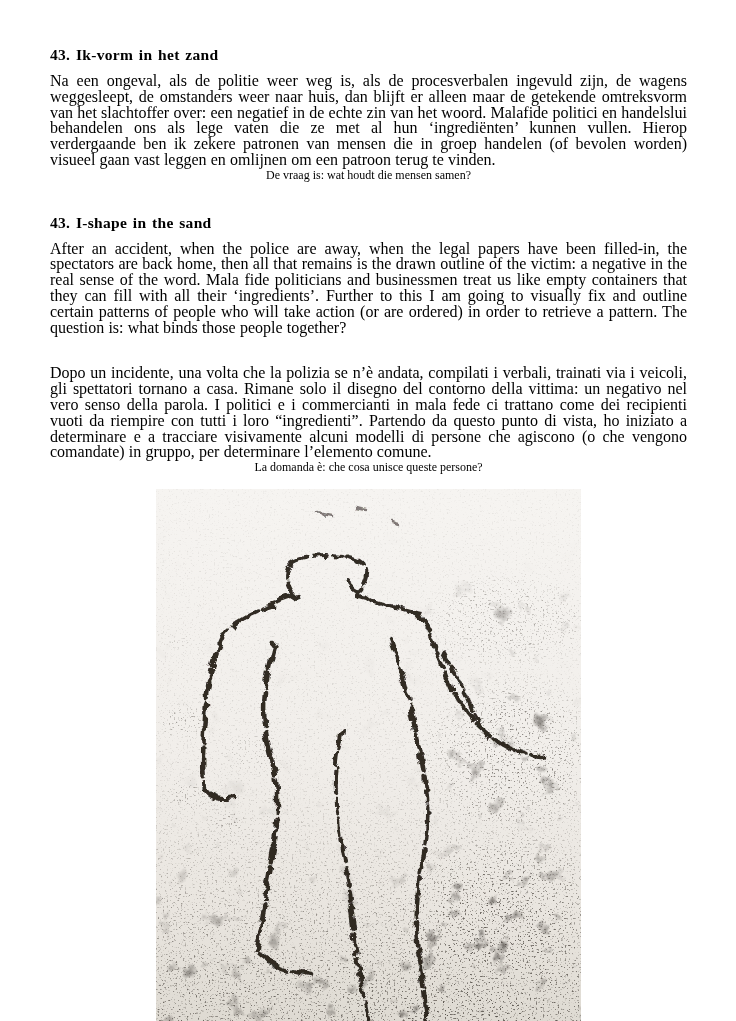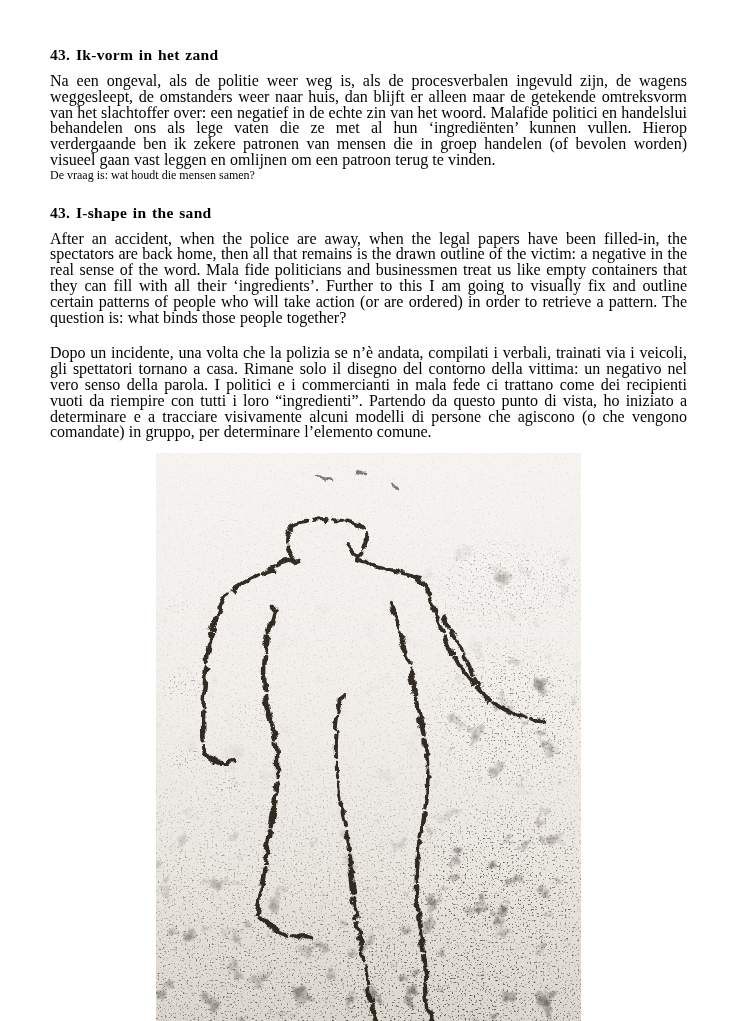--- a/index.html
+++ b/index.html
@@ -13,41 +13,41 @@
     font-family: "Liberation Serif", serif;
     color: #000000;
     overflow: hidden;
   }
   .content {
     box-sizing: border-box;
     width: 736px;
     padding: 46px 49px 0 50px;
   }
   .sec { margin: 0; }
-  .sec + .sec { margin-top: 20px; }
+  .sec + .sec { margin-top: 30px; }
   .sec-heading {
     font-size: 15.5px;
     line-height: 18px;
     font-weight: bold;
     letter-spacing: 0.3px;
     word-spacing: 1.5px;
     margin: 0 0 9px 0;
   }
   .sec-body {
     font-size: 16px;
     line-height: 15.8px;
     margin: 0;
     text-align: justify;
     word-spacing: 0.2px;
   }
   .sec-question {
     font-size: 12px;
     line-height: 15.8px;
     margin: 0;
-    text-align: left;
+    text-align: center;
   }
   figure.photo {
     margin: 13px 0 0 0;
     padding: 0;
     text-align: center;
   }
   figure.photo svg {
     display: block;
     margin: 0 auto;
     background: #f4f2ef;
@@ -64,20 +64,21 @@
     <p class="sec-question">De vraag is: wat houdt die mensen samen?</p>
   </section>
 
   <section class="sec">
     <h2 class="sec-heading">43. I-shape in the sand</h2>
     <p class="sec-body">After an accident, when the police are away, when the legal papers have been filled-in, the spectators are back home, then all that remains is the drawn outline of the victim: a negative in the real sense of the word. Mala fide politicians and businessmen treat us like empty containers that they can fill with all their ‘ingredients’. Further to this I am going to visually fix and outline certain patterns of people who will take action (or are ordered) in order to retrieve a pattern. The question is: what binds those people together?</p>
   </section>
 
   <section class="sec">
     <p class="sec-body">Dopo un incidente, una volta che la polizia se n’è andata, compilati i verbali, trainati via i veicoli, gli spettatori tornano a casa. Rimane solo il disegno del contorno della vittima: un negativo nel vero senso della parola. I politici e i commercianti in mala fede ci trattano come dei recipienti vuoti da riempire con tutti i loro “ingredienti”. Partendo da questo punto di vista, ho iniziato a determinare e a tracciare visivamente alcuni modelli di persone che agiscono (o che vengono comandate) in gruppo, per determinare l’elemento comune.</p>
+    <p class="sec-question">La domanda è: che cosa unisce queste persone?</p>
   </section>
 
   <figure class="photo">
     <svg width="425" height="585" viewBox="0 0 425 585" role="img" aria-hidden="true">
       <defs>
         <linearGradient id="bgGrad" x1="0" y1="0" x2="0" y2="1">
           <stop offset="0" stop-color="#f6f4f1"></stop>
           <stop offset="0.45" stop-color="#f1eeea"></stop>
           <stop offset="0.72" stop-color="#e9e5df"></stop>
           <stop offset="1" stop-color="#d9d5cc"></stop>

